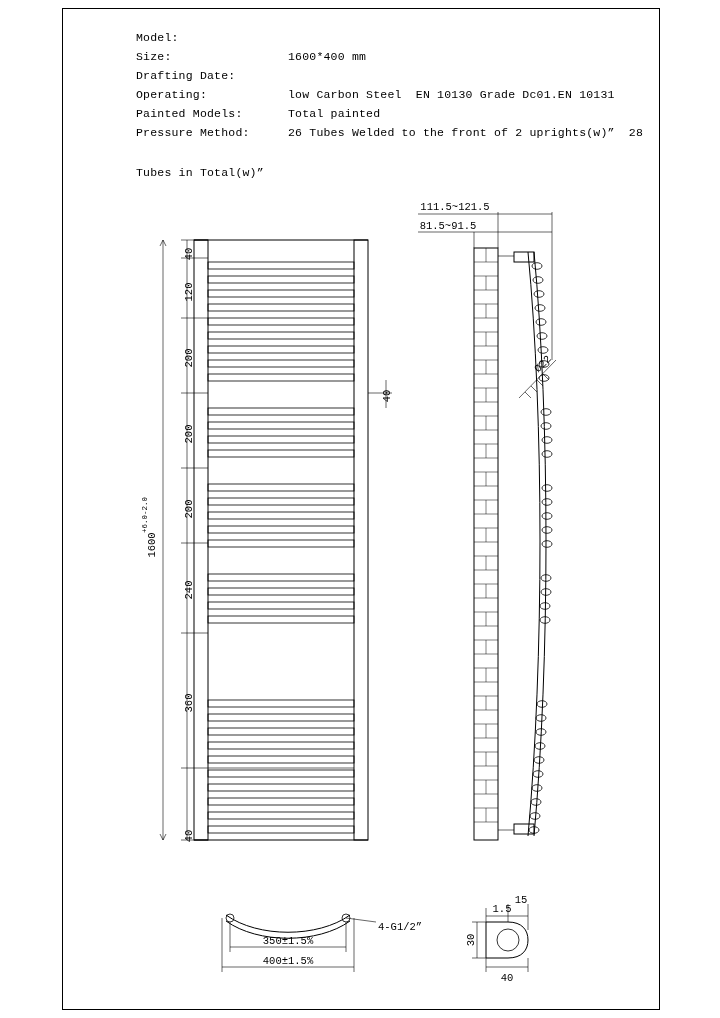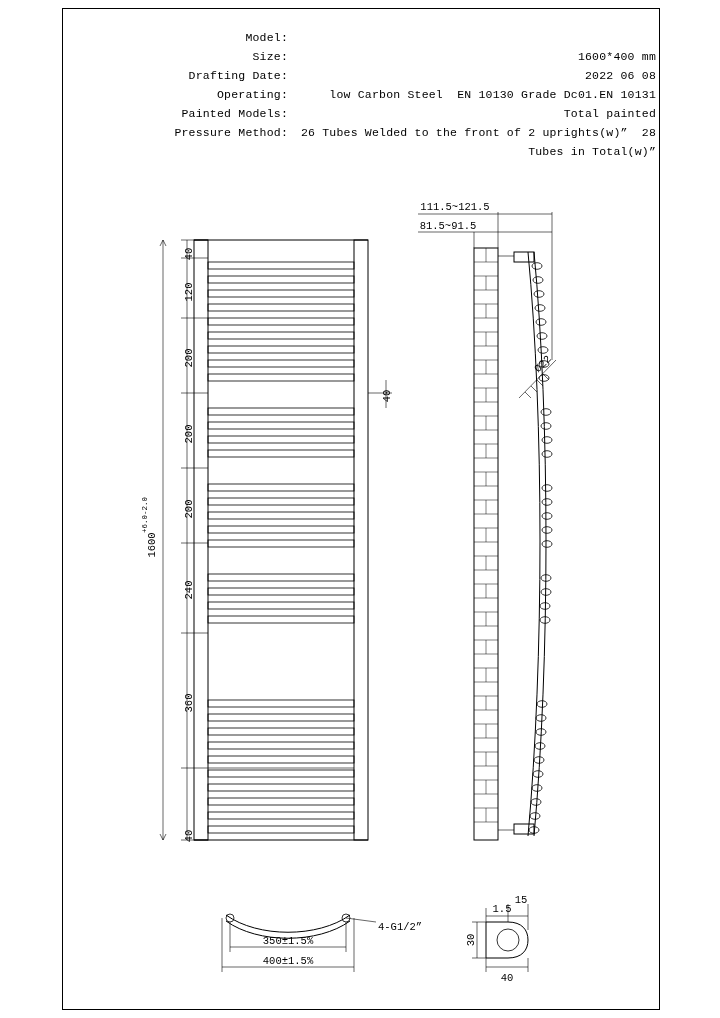--- a/index.html
+++ b/index.html
@@ -1,23 +1,23 @@
 <!DOCTYPE html>
 <html><head>
 <meta charset="utf-8">
 <style>
   html,body{margin:0;padding:0;background:#ffffff;}
   body{width:720px;height:1018px;font-family:"Liberation Mono",monospace;color:#000;}
-  #sheet{position:relative;width:720px;height:1018px;overflow:hidden;text-align:right;}
+  #sheet{position:relative;width:720px;height:1018px;overflow:hidden;}
   .frame{position:absolute;left:62px;top:8px;width:596px;height:1000px;border:1px solid #000;}
   .spec{position:absolute;left:136px;top:28px;width:520px;font-size:11.5px;line-height:19px;letter-spacing:.2px;}
   .spec .row{display:flex;}
   .spec .lbl{width:152px;flex:none;}
   .spec .val{flex:1;white-space:pre-wrap;}
-  .spec .cont{display:block;}
+  .spec .cont{display:block;margin-top:21px;}
   svg{position:absolute;left:0;top:0;width:720px;height:1018px;}
   text{font-family:"Liberation Mono",monospace;font-size:10.5px;fill:#000;}
   .ln{stroke:#000;fill:none;}
   .th{stroke-width:1;}
   .thin{stroke-width:.8;}
   .hair{stroke-width:.6;}
   .el{fill:none;stroke:#000;stroke-width:.8;}
 </style>
 </head>
 <body>
@@ -29,21 +29,20 @@
   <div class="spec">
     <div class="row">
       <span class="lbl">Model:</span>
     </div>
     <div class="row">
       <span class="lbl">Size:</span>
       <span class="val">1600*400 mm</span>
     </div>
     <div class="row">
       <span class="lbl">Drafting Date:</span>
-      <span class="val">2022 06 08</span>
     </div>
     <div class="row">
       <span class="lbl">Operating:</span>
       <span class="val">low Carbon Steel  EN 10130 Grade Dc01.EN 10131</span>
     </div>
     <div class="row">
       <span class="lbl">Painted Models:</span>
       <span class="val">Total painted</span>
     </div>
     <div class="row">

